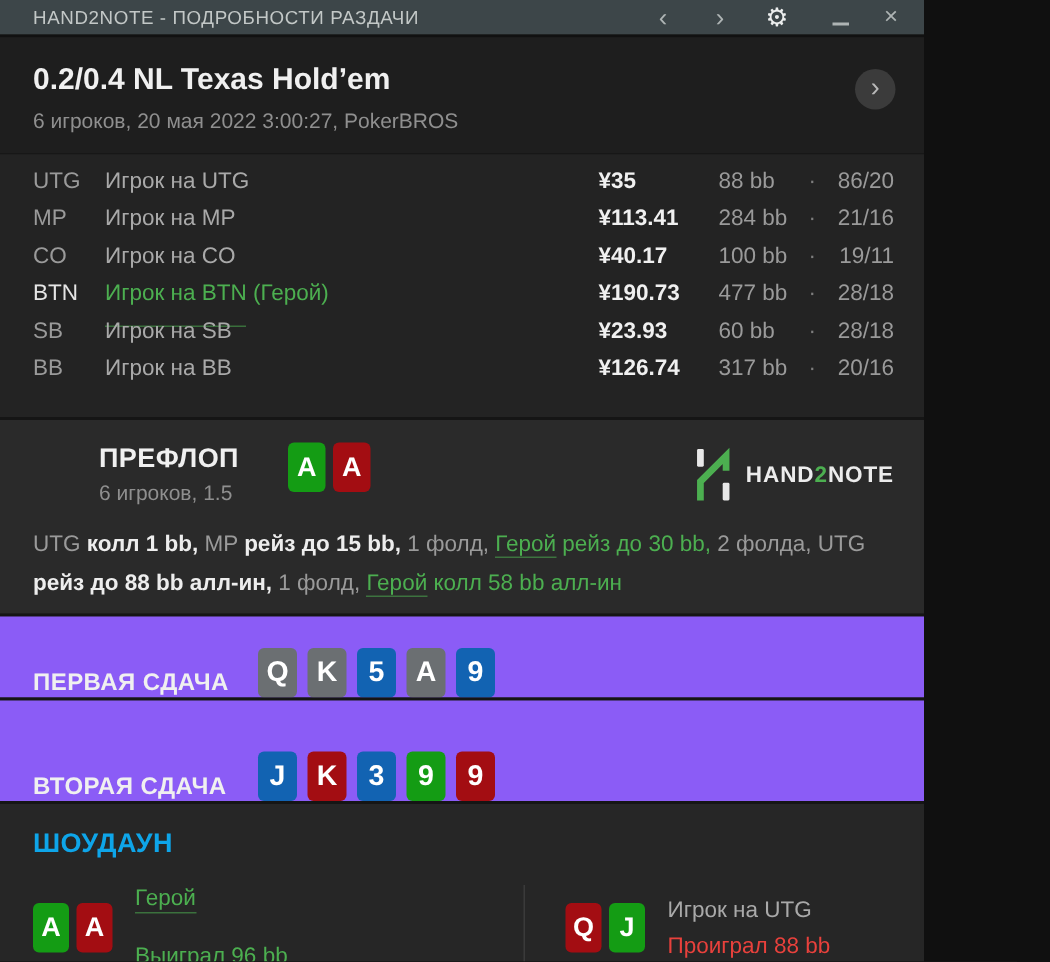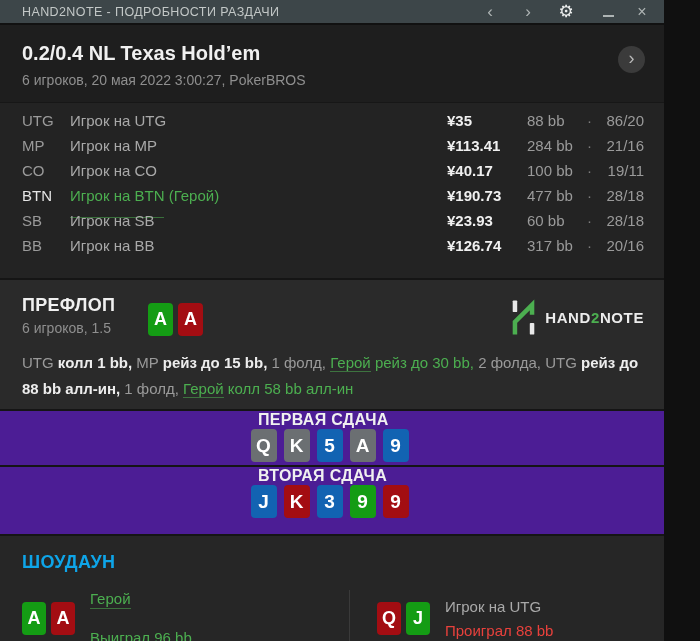--- a/index.html
+++ b/index.html
@@ -1,19 +1,19 @@
 <!DOCTYPE html>
 <html><head>
 <meta charset="utf-8">
 <style>
   * { margin:0; padding:0; box-sizing:border-box; }
   html,body { background:#101010; }
   body { font-family:"Liberation Sans", sans-serif; }
   #window {
-    width:664px; height:641px; background:#232323; overflow:hidden;
+    width:616px; height:641px; background:#232323; overflow:hidden;
     display:flex; flex-direction:column; position:relative;
   }
 
   
   .titlebar {
     height:23px; flex:0 0 23px; background:#3d4649; display:flex; align-items:center;
     padding:0 10px 0 22px; color:#c3c8c7;
   }
   .titlebar-title { font-size:12.5px; letter-spacing:.4px; }
   .titlebar-icons { margin-left:auto; display:flex; align-items:center; }
@@ -45,21 +45,21 @@
   .p-name { color:#a9a9a9; }
   .p-name .hero-link { color:#4caf50; border-bottom:1px solid rgba(76,175,80,.55); padding-bottom:13px; cursor:pointer; }
   .p-name .hero-suffix { color:#4caf50; }
   .p-amount { color:#f0f0f0; font-weight:bold; }
   .p-bb { color:#9a9a9a; }
   .p-stats { color:#9a9a9a; display:flex; justify-content:space-between; }
   .p-stats .dot { color:#7d7d7d; }
 
   
   .preflop { height:129px; flex:0 0 129px; background:#2a2a2a; padding:15px 20px 0 22px; }
-  .preflop-head { display:flex; align-items:flex-end; }
+  .preflop-head { display:flex; align-items:flex-start;margin-left:44px; }
   .pf-titleblock { width:126px; }
   .pf-title { color:#f0f0f0; font-size:18px; font-weight:bold; letter-spacing:.3px; }
   .pf-subtitle { color:#8f8f8f; font-size:14px; margin-top:4px; }
   .cards { display:flex; }
   .card {
     width:25px; height:33px; border-radius:4px; margin-right:5px;
     display:flex; align-items:center; justify-content:center;
     color:#fff; font-weight:bold; font-size:18px;
   }
   .card.green { background:#149c14; }
@@ -69,21 +69,21 @@
   .logo { margin-left:auto; display:flex; align-items:center; margin-top:3px; }
   .logo-text { color:#ececec; font-weight:bold; font-size:15px; letter-spacing:.6px; margin-left:8px; }
   .logo-text .green2 { color:#4caf50; }
   .action { margin-top:14px; font-size:15px; line-height:26px; max-width:648px; }
   .seg-gray { color:#9a9a9a; }
   .seg-white { color:#ededed; font-weight:bold; }
   .seg-green { color:#4caf50; }
   .seg-green-link { color:#4caf50; border-bottom:1px solid rgba(76,175,80,.55); cursor:pointer; }
 
   
-  .board { background:#4c1d95; display:flex; align-items:center; padding:0 20px 0 22px;flex-direction:column; }
+  .board { background:#8b5cf6; display:flex; align-items:flex-end; padding:0 20px 0 22px; }
   .board.run1 { height:54px; flex:0 0 54px; }
   .board.run2 { height:67px; flex:0 0 67px; }
   .board-label { width:150px; color:#f0f0f0; font-size:16px; font-weight:bold; letter-spacing:.3px; }
   .board .card { width:26px; height:33px; margin-right:7px; font-size:19px; }
 
   
   .showdown { flex:1 1 auto; background:#262626; padding:16px 20px 0 22px; }
   .sd-title { color:#0ea5e9; font-size:18px; font-weight:bold; letter-spacing:.3px; }
   .sd-row { display:flex; margin-top:17px; position:relative; }
   .sd-player { display:flex; align-items:center; }

